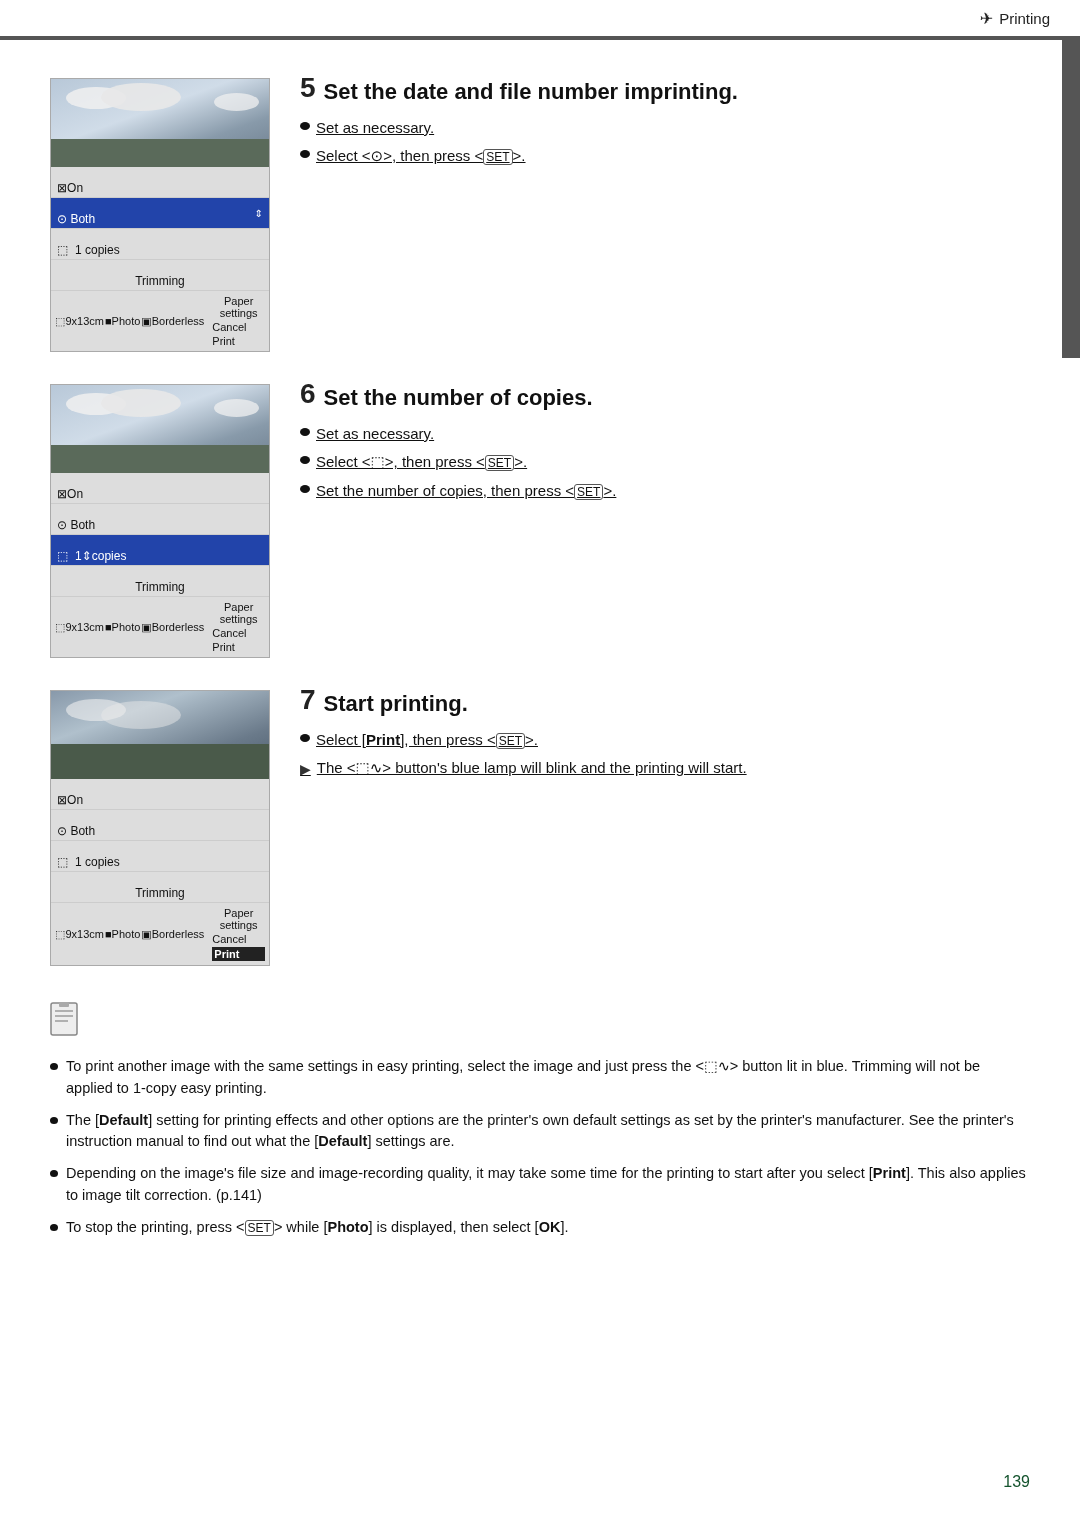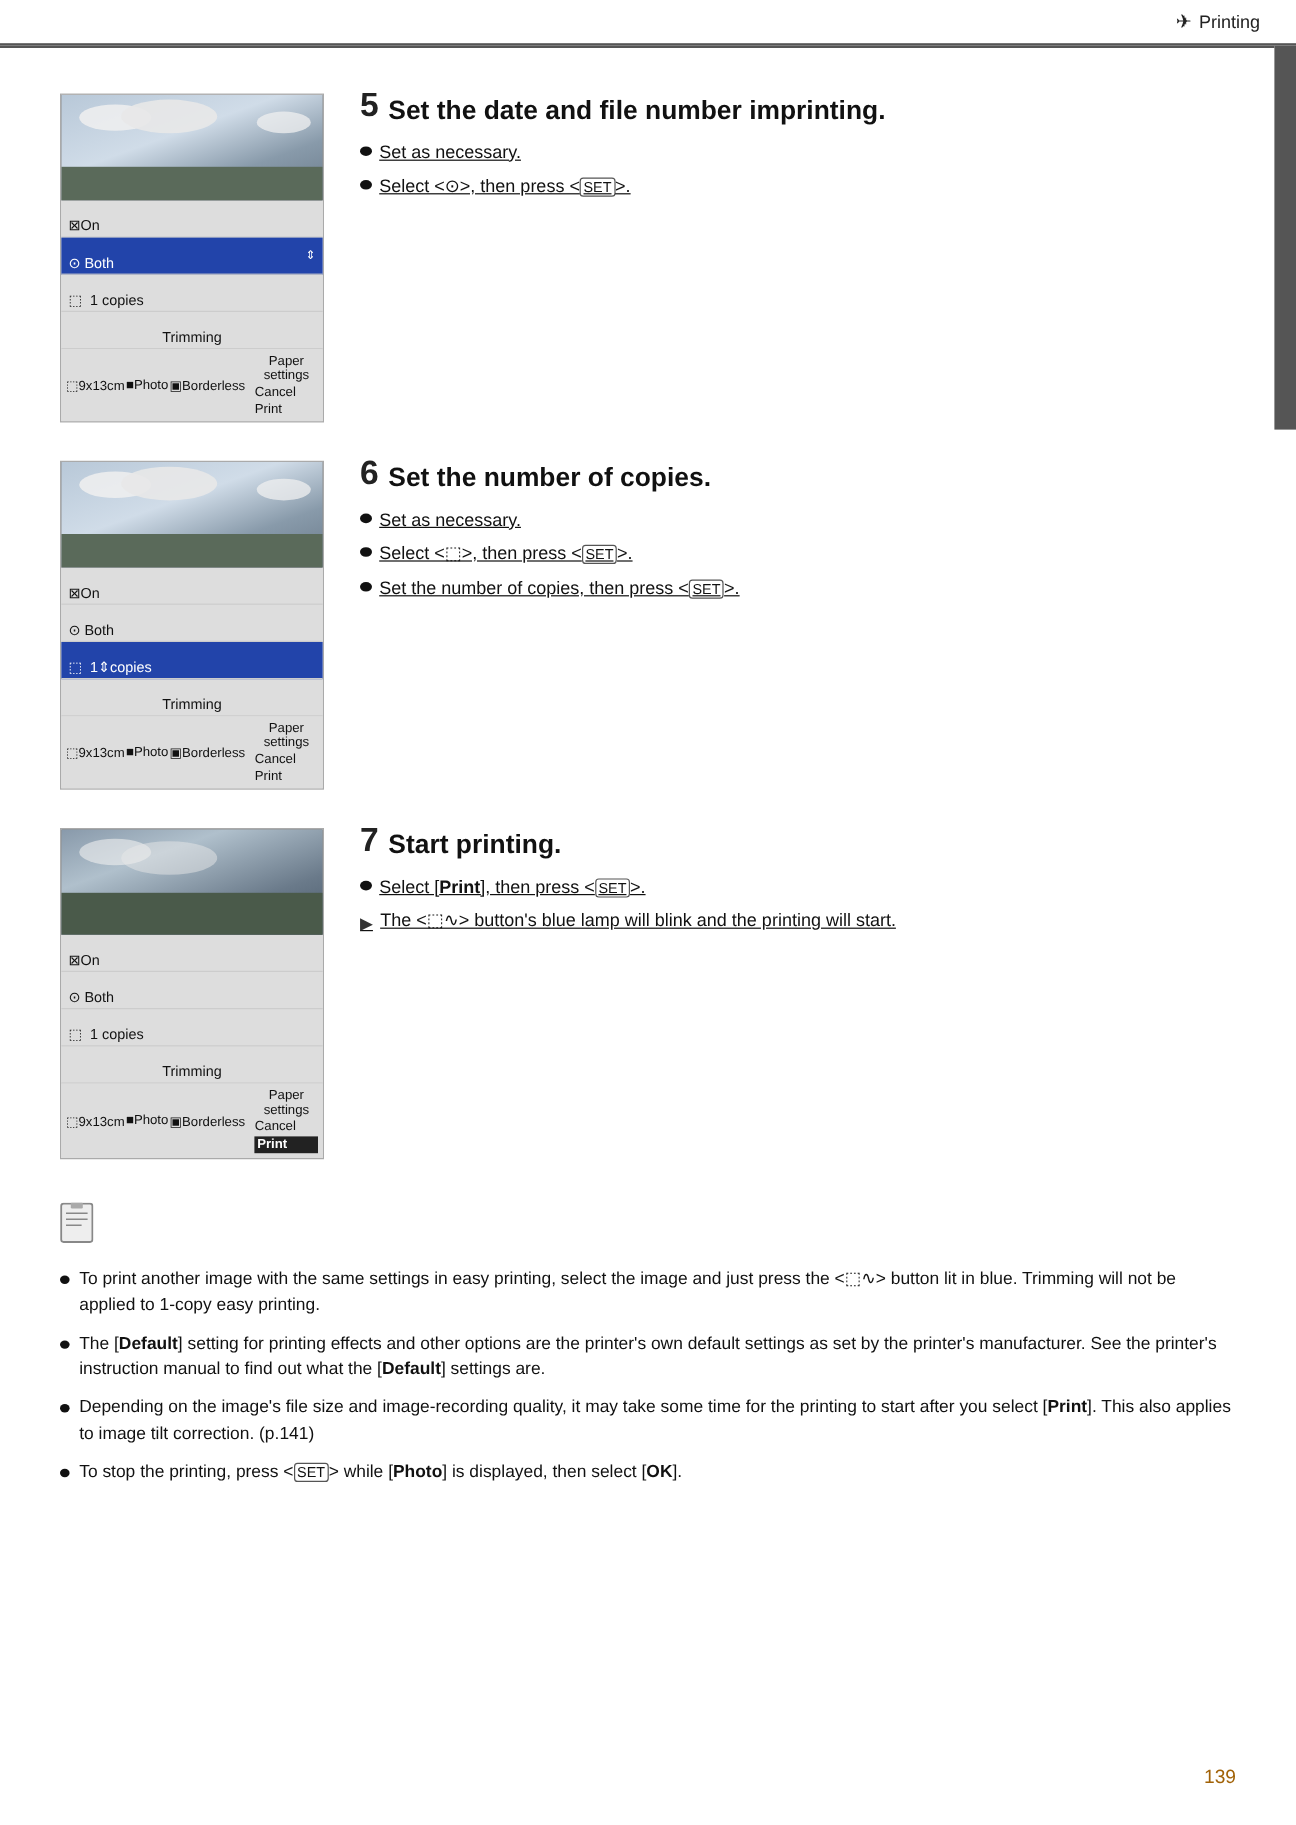--- a/index.html
+++ b/index.html
@@ -278,21 +278,21 @@
       background: #111;
       flex-shrink: 0;
     }
 
     
     .page-number {
       position: absolute;
       bottom: 30px;
       right: 50px;
       font-size: 16px;
-      color: #a16207;
+      color: #14532d;
     }
 
     
     .header-rule {
       position: absolute;
       top: 38px;
       left: 0;
       right: 18px;
       height: 2px;
       background: #555;

